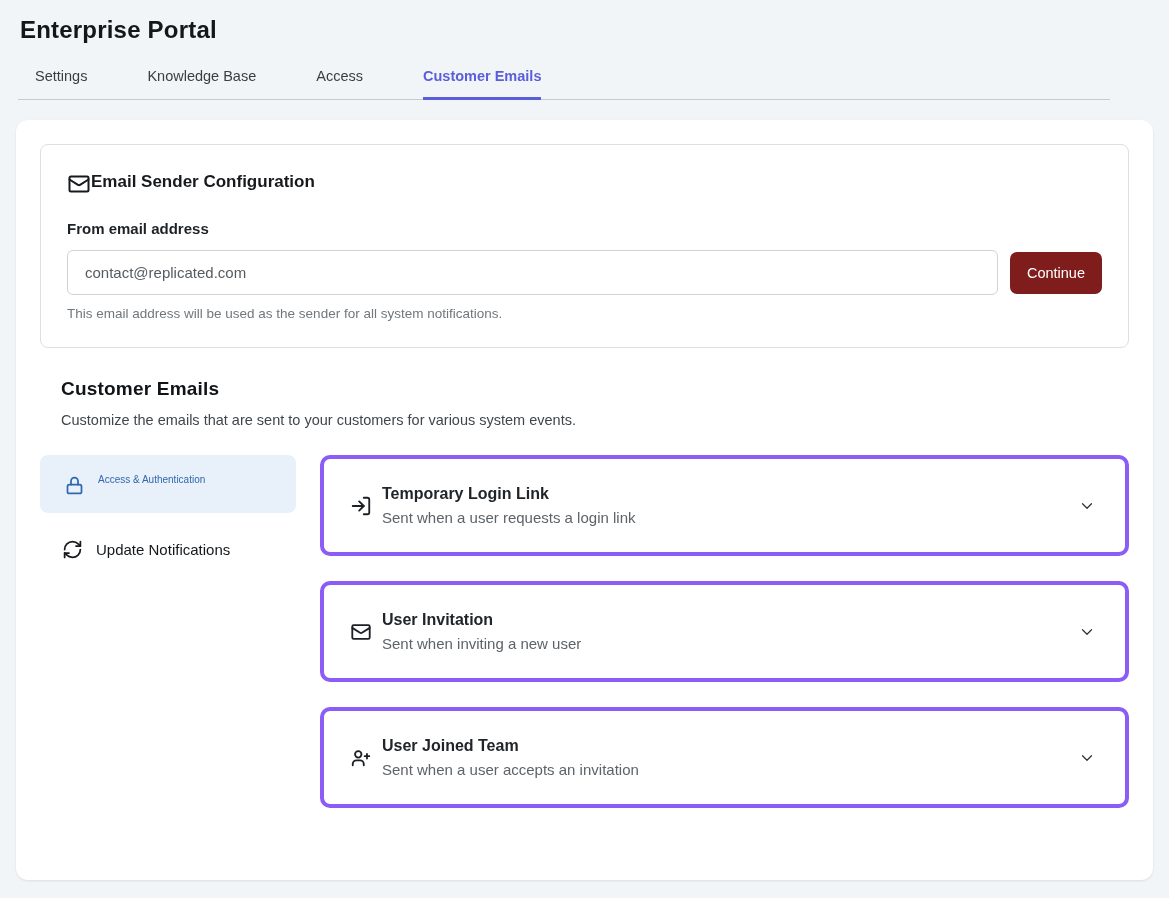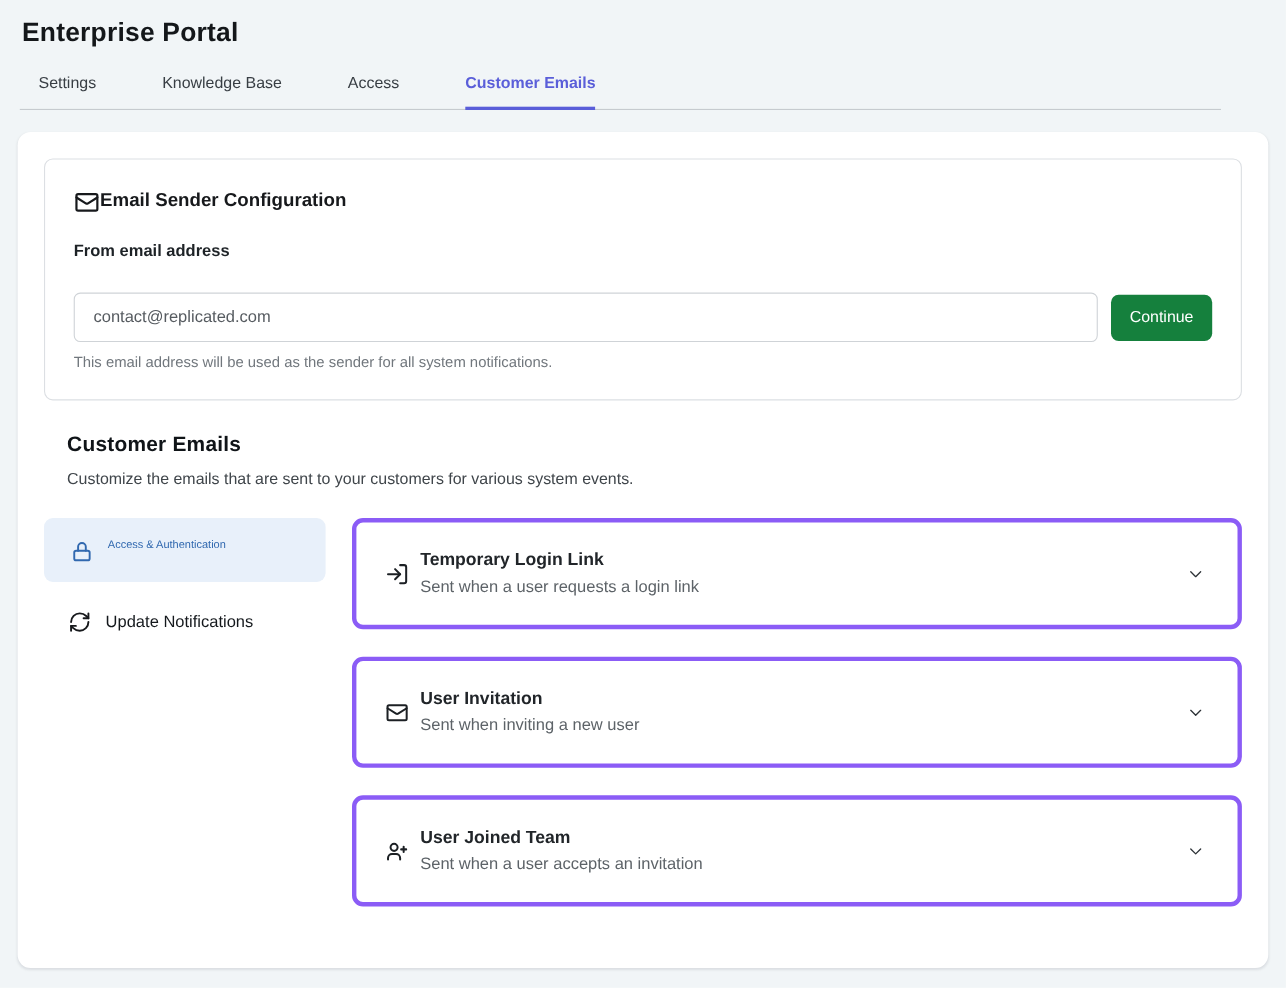--- a/index.html
+++ b/index.html
@@ -80,21 +80,21 @@
     line-height: 1.85;
     color: #4b5156;
   }
   .from-label {
     margin-top: 24px;
     font-size: 15px;
     font-weight: 700;
     color: #1d2226;
   }
   .input-row {
-    margin-top: 29px;
+    margin-top: 13px;
     display: flex;
     align-items: center;
     gap: 12px;
   }
   .email-input {
     flex: 1;
     height: 45px;
     border: 1px solid #cfd3d7;
     border-radius: 6px;
     padding: 0 17px;
@@ -102,21 +102,21 @@
     font-size: 15px;
     color: #565b60;
     background: #fff;
     outline: none;
   }
   .continue-btn {
     height: 42px;
     padding: 0 17px;
     border: none;
     border-radius: 7px;
-    background: #15803d;
+    background: #7f1d1d;
     color: #ffffff;
     font-family: "Liberation Sans", sans-serif;
     font-size: 14.5px;
     font-weight: 500;
     cursor: pointer;
   }
   .helper-text {
     margin-top: 11px;
     font-size: 13.5px;
     color: #71777d;

